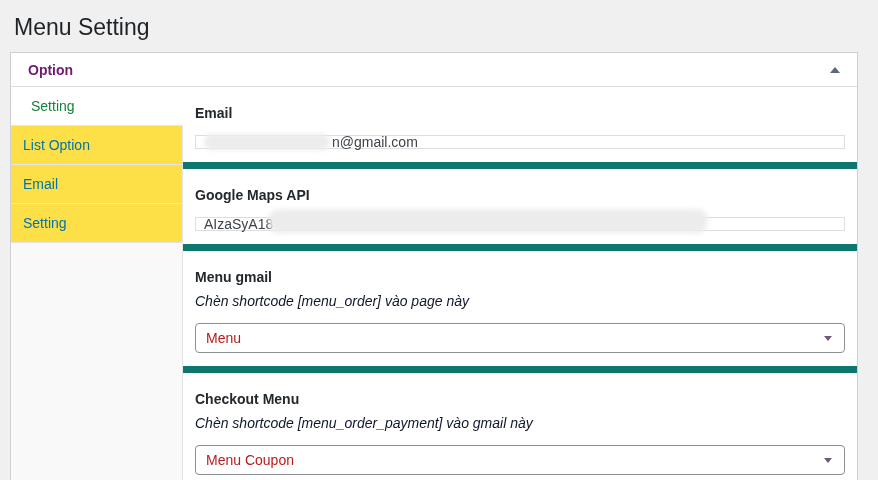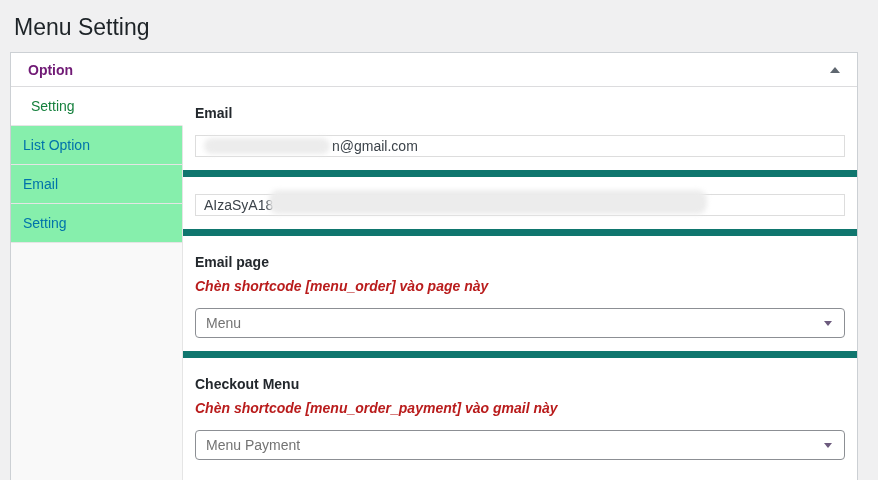--- a/index.html
+++ b/index.html
@@ -33,57 +33,57 @@
   .tri-up {
     width: 0; height: 0;
     border-left: 5px solid transparent; border-right: 5px solid transparent;
     border-bottom: 6px solid #5f6770;
   }
   .postbox-body { display: flex; align-items: stretch; min-height: 394px; }
   .vtabs { width: 172px; flex: 0 0 172px; display: flex; flex-direction: column; }
   .vtab {
     padding: 11px 12px; font-size: 14px; line-height: 16px;
     color: #0073aa; cursor: pointer;
-    background: #86efac;
+    background: #fde047;
     border-bottom: 1px solid #e5e5e5;
     border-right: 1px solid #e5e5e5;
   }
   .vtab.active {
     background: #fff; color: #15803d; border-right-color: #fff; cursor: default; padding-left: 20px;
   }
   .vtabs-filler { flex: 1; background: #f9f9f9; border-right: 1px solid #e5e5e5; }
   .form-area { flex: 1; min-width: 0; }
   .form-section { padding: 17px 12px 13px; border-bottom: 7px solid #0f766e; }
   .form-section:last-child { border-bottom: none; }
   .field-label {
     font-size: 14px; font-weight: 700; color: #23282d;
     margin: 0 0 13px; line-height: 18px;
   }
   .field-label.tight { margin-bottom: 7px; }
   .field-desc {
-    font-size: 14px; font-style: italic; color: #b91c1c;
-    margin: 0 0 13px; line-height: 17px; font-weight: bold;
+    font-size: 14px; font-style: italic; color: #0f172a;
+    margin: 0 0 13px; line-height: 17px;
   }
   .text-input {
-    position: relative; height: 22px; width: 100%;
+    position: relative; height: 14px; width: 100%;
     border: 1px solid #ddd; background: #fff;
     padding: 0 8px; display: flex; align-items: center;
     font-size: 14px; color: #3c434a; cursor: text; overflow: visible;
   }
   .redact {
     display: inline-block; background: #ececec; border-radius: 9px;
     filter: blur(2.5px); flex: 0 0 auto;
   }
   .redact.email-blob { width: 126px; height: 16px; margin: 0 2px 0 0; }
   .redact.api-blob { width: 438px; height: 24px; margin-left: -4px; position: relative; top: -3px; }
   .select-box {
     height: 30px; width: 100%;
     border: 1px solid #8c8f94; border-radius: 4px; background: #fff;
     display: flex; align-items: center; justify-content: space-between;
-    padding: 0 12px 0 10px; font-size: 14px; color: #737373; cursor: pointer;
+    padding: 0 12px 0 10px; font-size: 14px; color: #b91c1c; cursor: pointer;
   }
   .tri-down {
     width: 0; height: 0;
     border-left: 4px solid transparent; border-right: 4px solid transparent;
     border-top: 5px solid #6c5a7d; flex: 0 0 auto;
   }
 </style>
 </head>
 <body>
 
@@ -111,40 +111,41 @@
 
         <div class="form-section">
           <p class="field-label">Email</p>
           <div class="text-input">
             <span class="redact email-blob"></span>
             <span>n@gmail.com</span>
           </div>
         </div>
 
         <div class="form-section">
+          <p class="field-label">Google Maps API</p>
           <div class="text-input">
             <span>AIzaSyA18</span>
             <span class="redact api-blob"></span>
           </div>
         </div>
 
         <div class="form-section">
-          <p class="field-label tight">Email page</p>
+          <p class="field-label tight">Menu gmail</p>
           <p class="field-desc">Chèn shortcode [menu_order] vào page này</p>
           <div class="select-box">
             <span>Menu</span>
             <span class="tri-down"></span>
           </div>
         </div>
 
         <div class="form-section">
           <p class="field-label tight">Checkout Menu</p>
           <p class="field-desc">Chèn shortcode [menu_order_payment] vào gmail này</p>
           <div class="select-box">
-            <span>Menu Payment</span>
+            <span>Menu Coupon</span>
             <span class="tri-down"></span>
           </div>
         </div>
 
       </div>
     </div>
   </div>
 </div>
 
 </body></html>

